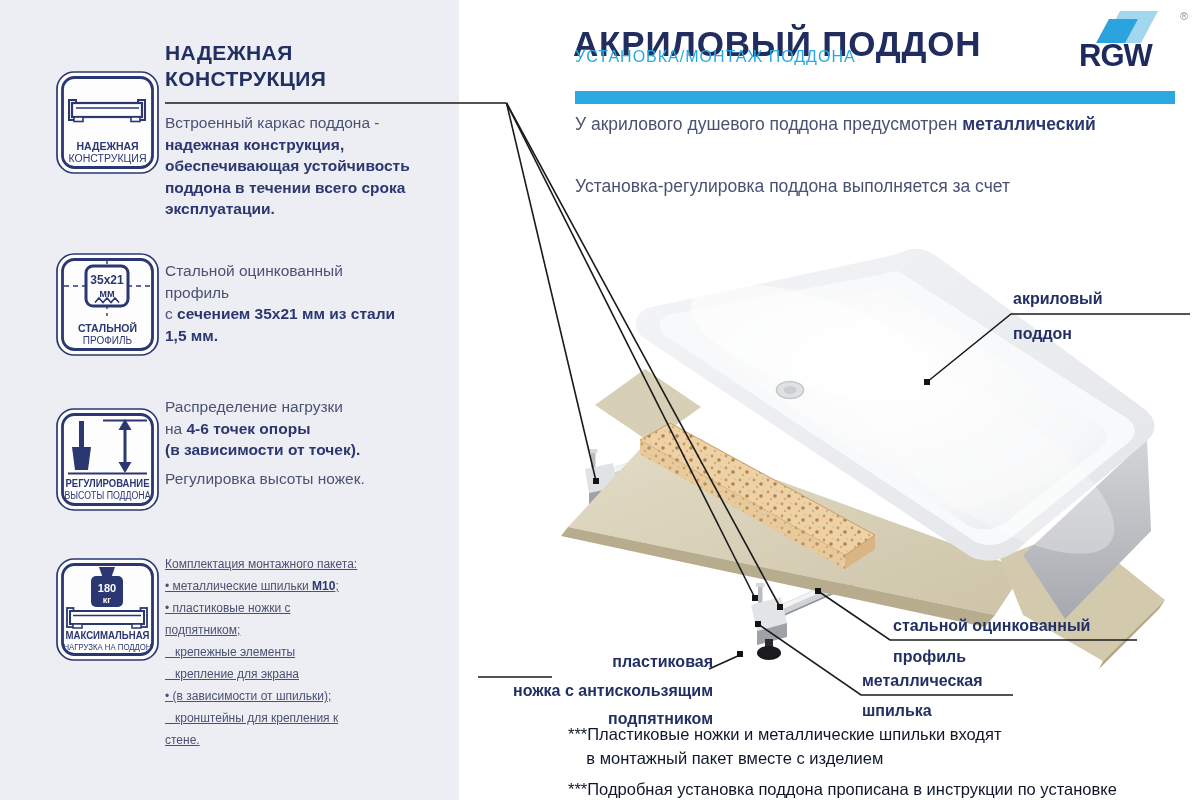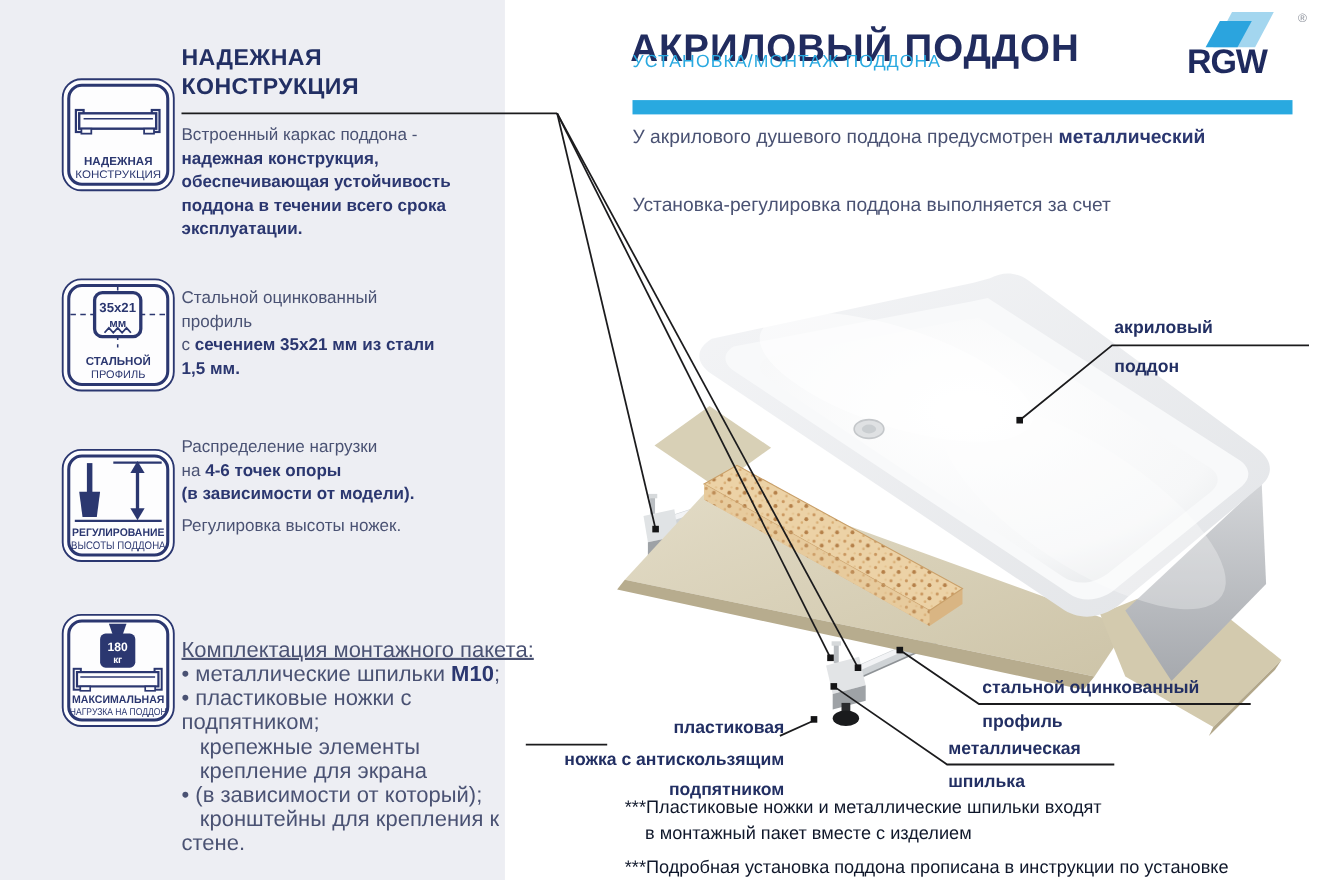--- a/index.html
+++ b/index.html
@@ -108,21 +108,21 @@
     </g>
     <line x1="70" y1="20" x2="70" y2="60" stroke="#2b3770" stroke-width="3"></line>
     <line x1="48" y1="13.5" x2="92" y2="13.5" stroke="#2b3770" stroke-width="2"></line>
     <line x1="13" y1="66.5" x2="92" y2="66.5" stroke="#2b3770" stroke-width="2"></line>
     <text class="cap1" x="52.5" y="80" font-size="10" fill="#2b3770" text-anchor="middle" textLength="84" lengthAdjust="spacingAndGlyphs">РЕГУЛИРОВАНИЕ</text>
     <text x="52.5" y="92" font-size="10" fill="#2b3770" text-anchor="middle" textLength="86" lengthAdjust="spacingAndGlyphs">ВЫСОТЫ ПОДДОНА</text>
   </svg>
   <div class="abs lines body-txt" style="left:165px;top:396px;">
       <div><span>Распределение нагрузки</span></div>
       <div><span>на </span><span class="b">4-6 точек опоры</span></div>
-      <div><span class="b">(в зависимости от модели).</span></div>
+      <div><span class="b">(в зависимости от точек).</span></div>
     </div>
   <div class="abs lines body-txt" style="left:165px;top:468px;">
       <div><span>Регулировка высоты ножек.</span></div>
     </div>
 
   <svg class="abs icon-box" style="left:55px;top:557px;" viewBox="0 0 105 105">
     <rect x="2" y="2" width="101" height="101" rx="17" fill="#fdfdfe" stroke="#2b3770" stroke-width="1.7"></rect>
     <rect x="7.5" y="7.5" width="90" height="90" rx="12" fill="none" stroke="#2b3770" stroke-width="2.8"></rect>
     <polygon points="44,10 60,10 56.5,20 47.5,20" fill="#2b3770"></polygon>
     <rect x="36" y="19" width="32" height="31" rx="5" fill="#2b3770"></rect>
@@ -132,28 +132,28 @@
       <rect x="12" y="51" width="6.5" height="19" stroke-width="1.8"></rect>
       <rect x="85.5" y="51" width="6.5" height="19" stroke-width="1.8"></rect>
       <rect x="15" y="54" width="74" height="13" stroke-width="2"></rect>
       <line x1="18" y1="58.5" x2="86" y2="58.5" stroke-width="1.3"></line>
       <rect x="18" y="67" width="9" height="4" stroke-width="1.5"></rect>
       <rect x="77" y="67" width="9" height="4" stroke-width="1.5"></rect>
     </g>
     <text class="cap1" x="52.5" y="82" font-size="10" fill="#2b3770" text-anchor="middle" textLength="84" lengthAdjust="spacingAndGlyphs">МАКСИМАЛЬНАЯ</text>
     <text x="52.5" y="93" font-size="9" fill="#2b3770" text-anchor="middle" textLength="88" lengthAdjust="spacingAndGlyphs">НАГРУЗКА НА ПОДДОН</text>
   </svg>
-  <div class="abs lines body-txt b4" style="left:165px;top:580px;font-size:20px;">
+  <div class="abs lines body-txt b4" style="left:165px;top:553px;font-size:12px;text-decoration:underline;">
       <div><span class="u">Комплектация монтажного пакета:</span></div>
       <div><span>• металлические шпильки </span><span class="b">М10</span><span>;</span></div>
       <div><span>• пластиковые ножки с</span></div>
       <div><span>подпятником;</span></div>
       <div><span>   крепежные элементы</span></div>
       <div><span>   крепление для экрана</span></div>
-      <div><span>• (в зависимости от который);</span></div>
+      <div><span>• (в зависимости от шпильки);</span></div>
       <div><span>   кронштейны для крепления к</span></div>
       <div><span>стене.</span></div>
     </div>
 
   <div class="abs page-title">АКРИЛОВЫЙ ПОДДОН</div>
   <div class="abs page-subtitle">УСТАНОВКА/МОНТАЖ ПОДДОНА</div>
   <div class="abs accent-bar"></div>
 
   <svg class="abs" style="left:1078px;top:6px;" width="114" height="66" viewBox="0 0 114 66">
     <polygon points="42,5 80,5 63,37 25,37" fill="#a3d6ef"></polygon>

